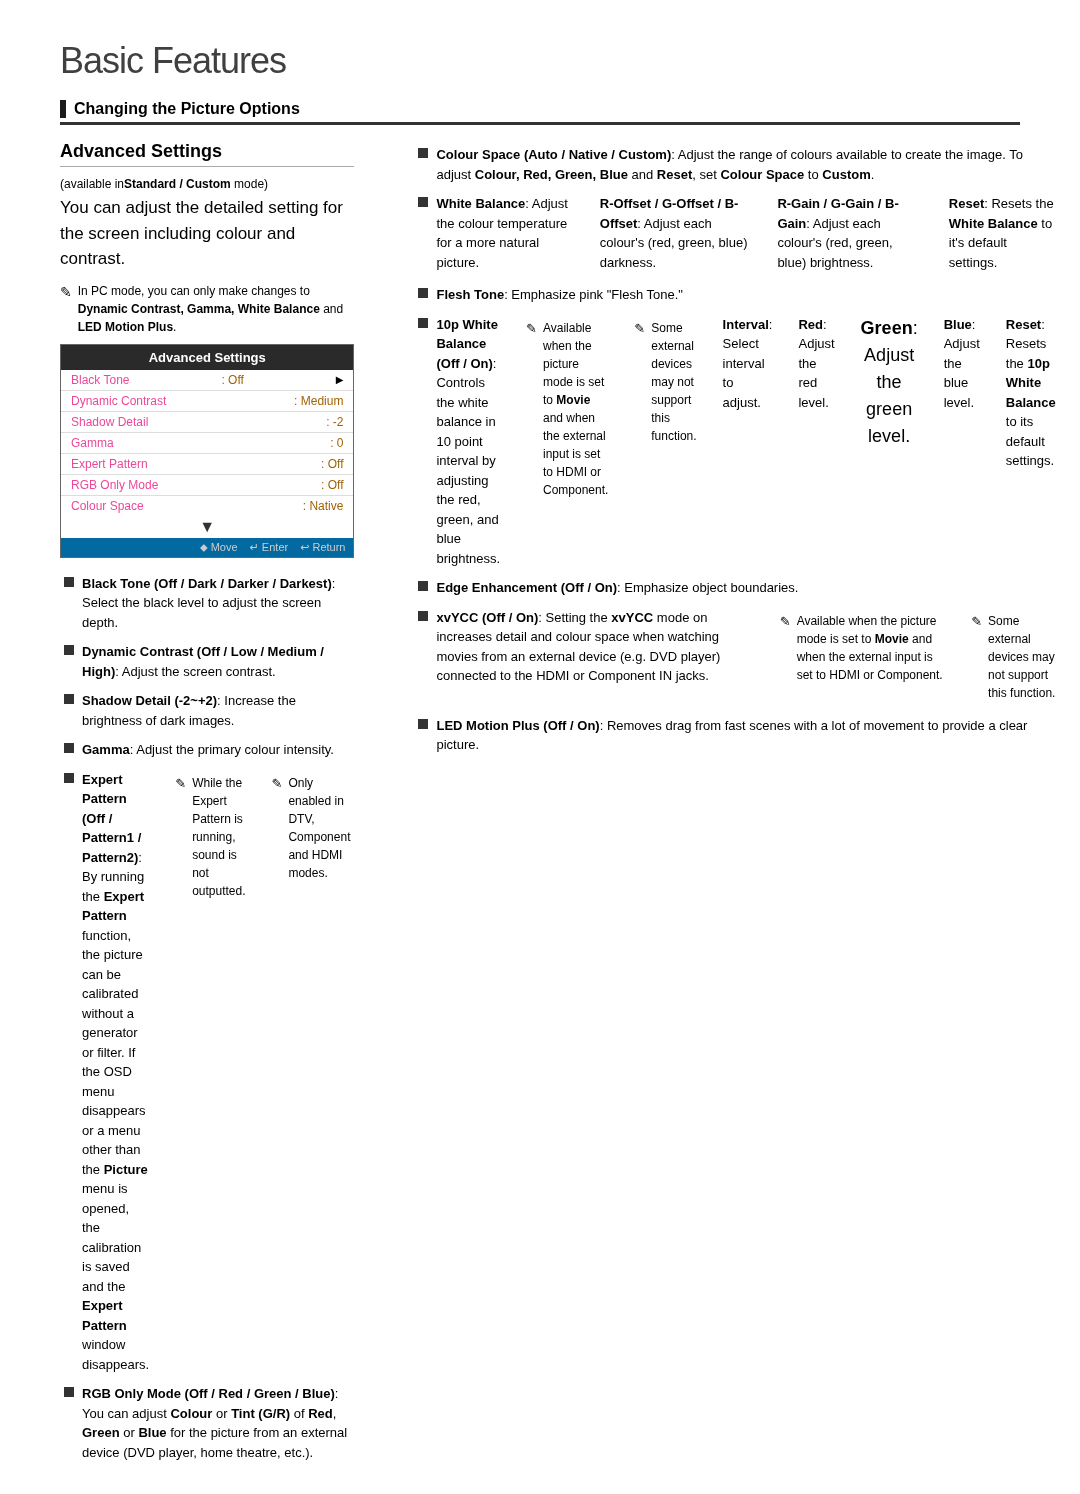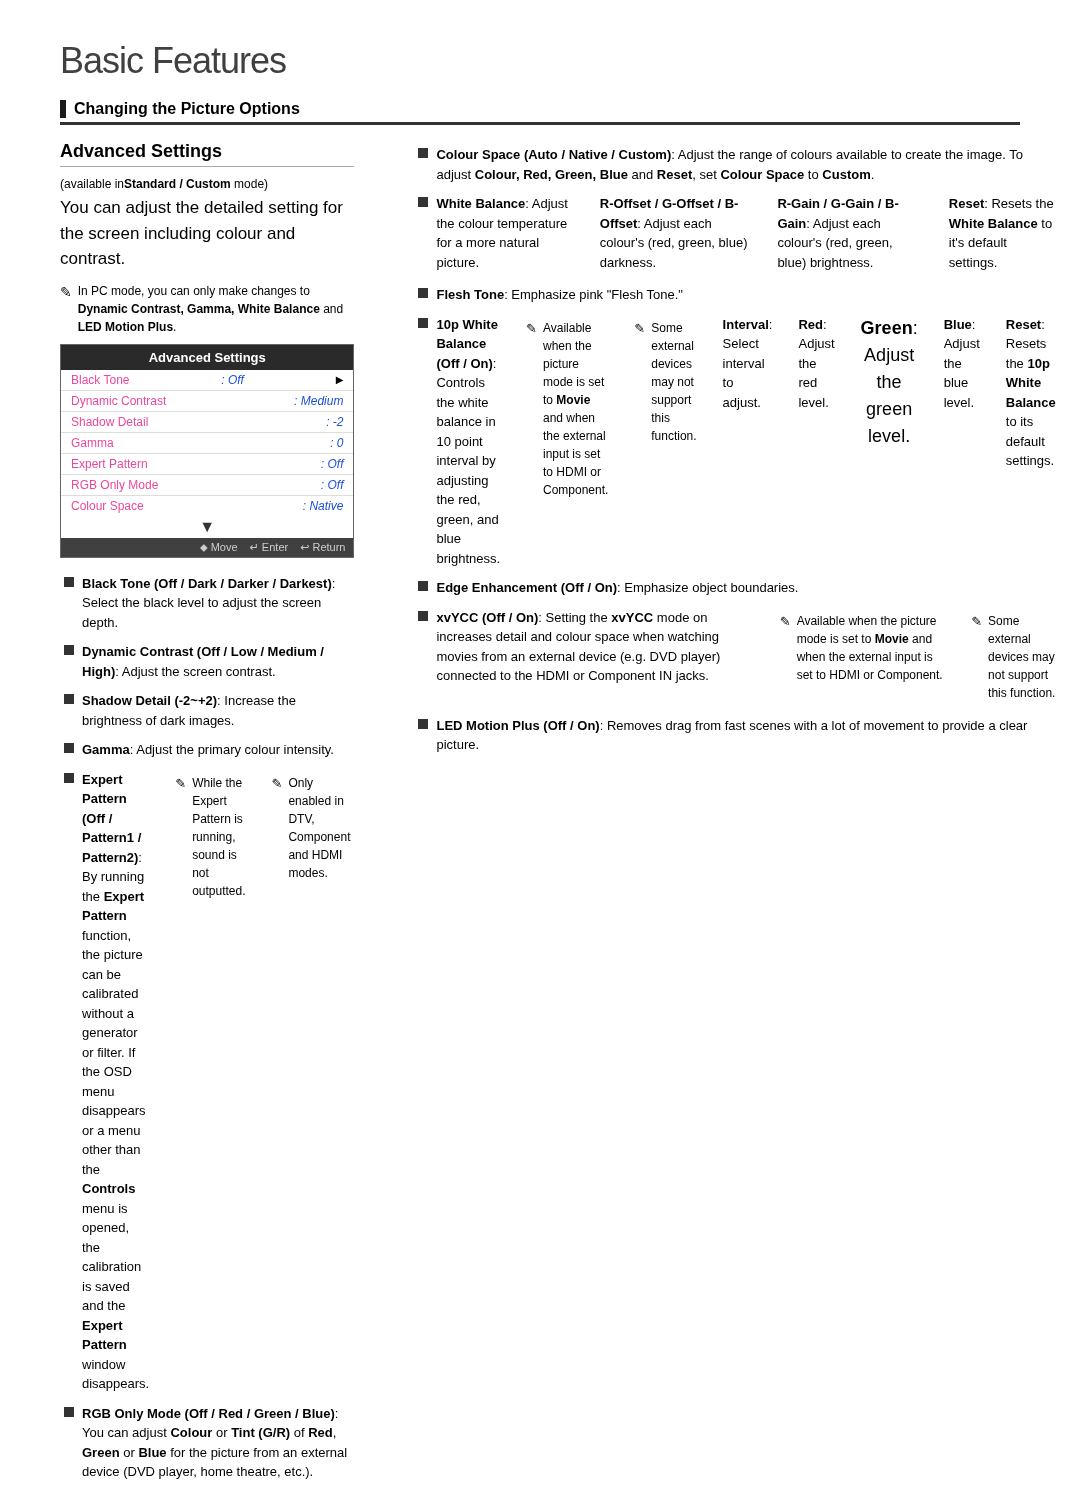--- a/index.html
+++ b/index.html
@@ -97,24 +97,24 @@
     .adv-settings-row {
       display: flex;
       justify-content: space-between;
       align-items: center;
       padding: 3px 10px;
       font-size: 12px;
       border-bottom: 1px solid #ddd;
     }
     .adv-settings-row:last-child { border-bottom: none; }
     .adv-settings-row .row-label { color: #ec4899; }
-    .adv-settings-row .row-value { color: #1d4ed8; font-style: italic; }
+    .adv-settings-row .row-value { color: #a16207; }
     .adv-settings-row .row-arrow { font-size: 10px; }
     .adv-settings-footer {
-      background: #404040;
+      background: #0369a1;
       color: #ccc;
       font-size: 11px;
       text-align: right;
       padding: 3px 8px;
       display: flex;
       justify-content: flex-end;
       gap: 12px;
     }
     .adv-settings-down {
       text-align: center;
@@ -239,21 +239,21 @@
         <li>
           <span class="bullet-square"></span>
           <span class="bullet-text"><b>Shadow Detail (-2~+2)</b>: Increase the brightness of dark images.</span>
         </li>
         <li>
           <span class="bullet-square"></span>
           <span class="bullet-text"><b>Gamma</b>: Adjust the primary colour intensity.</span>
         </li>
         <li>
           <span class="bullet-square"></span>
-          <span class="bullet-text"><b>Expert Pattern (Off / Pattern1 / Pattern2)</b>: By running the <b>Expert Pattern</b> function, the picture can be calibrated without a generator or filter. If the OSD menu disappears or a menu other than the <b>Controls</b> menu is opened, the calibration is saved and the <b>Expert Pattern</b> window disappears.</span>
+          <span class="bullet-text"><b>Expert Pattern (Off / Pattern1 / Pattern2)</b>: By running the <b>Expert Pattern</b> function, the picture can be calibrated without a generator or filter. If the OSD menu disappears or a menu other than the <b>Picture</b> menu is opened, the calibration is saved and the <b>Expert Pattern</b> window disappears.</span>
           <div class="sub-note">
             <span class="sub-note-icon">✎</span>
             <span class="sub-note-text">While the Expert Pattern is running, sound is not outputted.</span>
           </div>
           <div class="sub-note">
             <span class="sub-note-icon">✎</span>
             <span class="sub-note-text">Only enabled in DTV, Component and HDMI modes.</span>
           </div>
         </li>
         <li>

